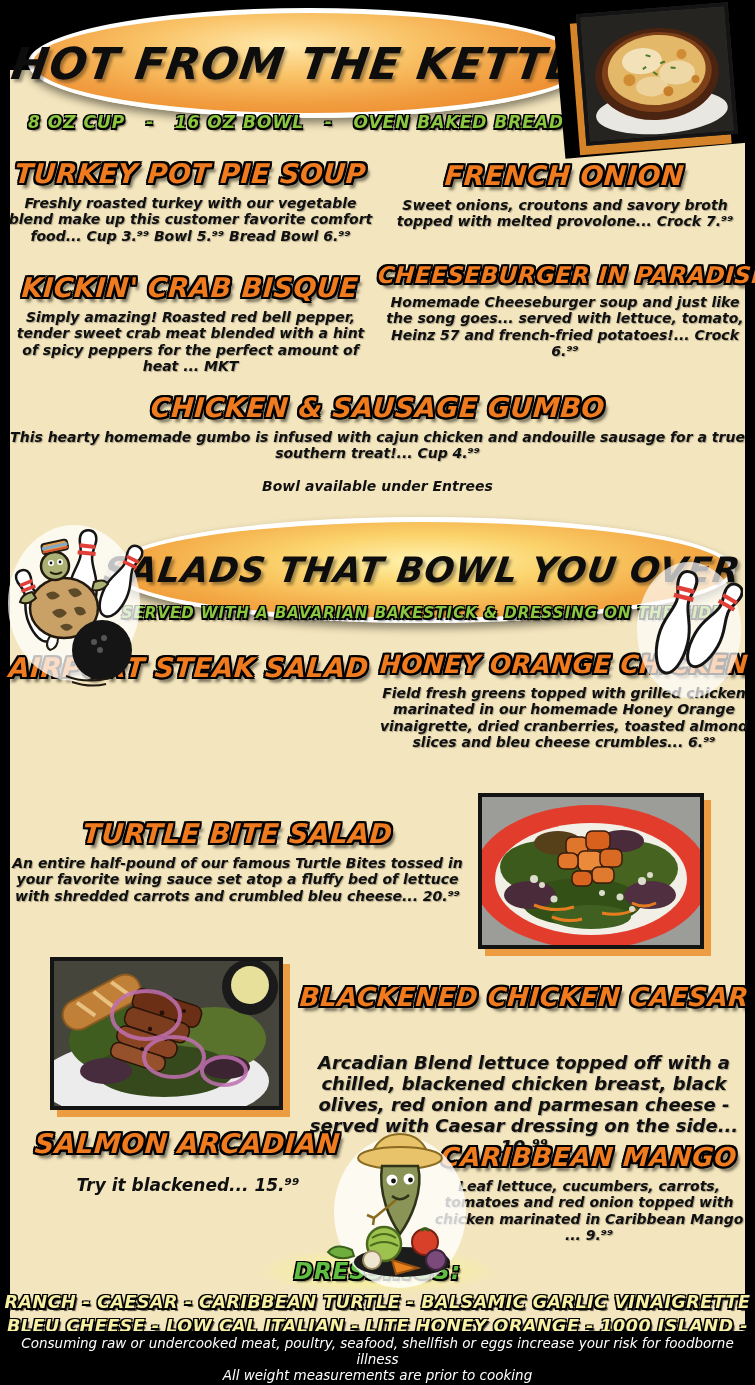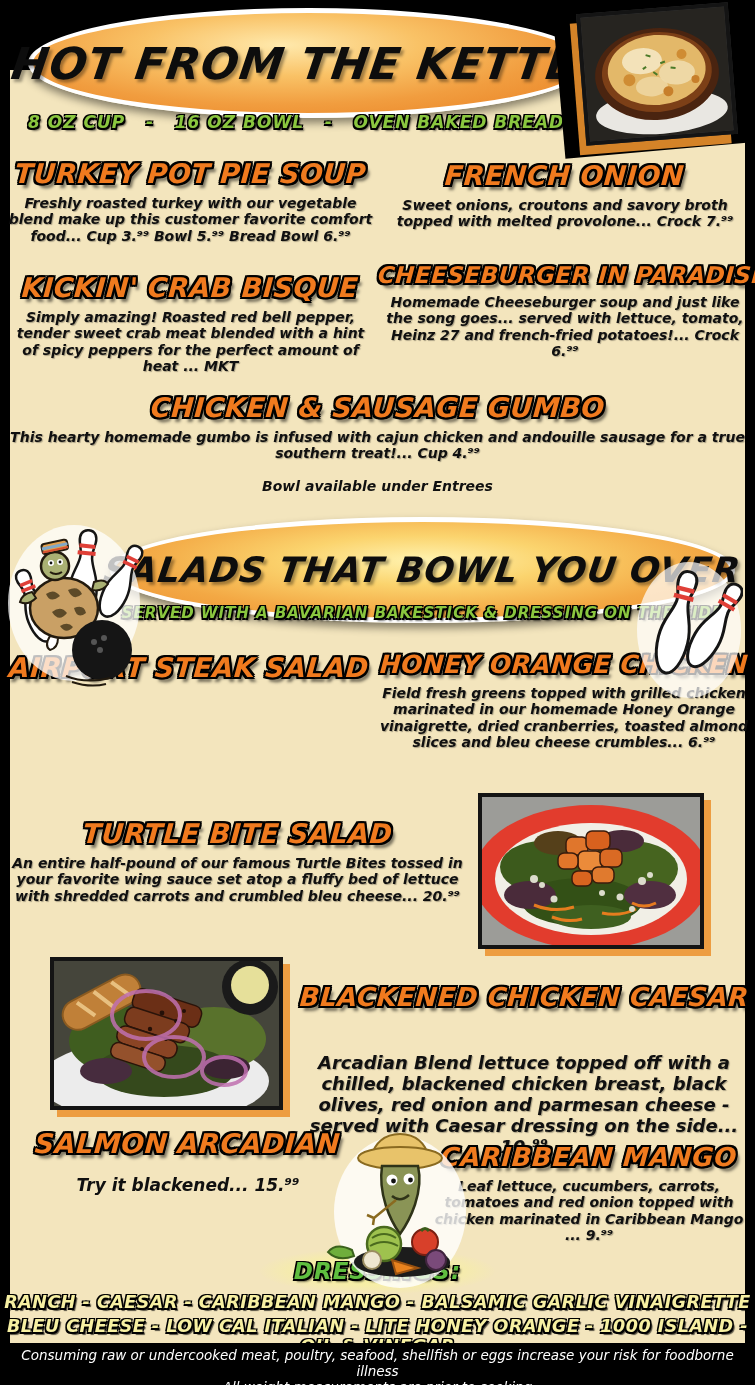--- a/index.html
+++ b/index.html
@@ -51,21 +51,21 @@
   .dressings-head { display:inline-block; padding:10px 34px; border-radius:50%;
           background:radial-gradient(ellipse at center, rgba(248,244,150,.95) 0%, rgba(248,244,150,.55) 45%, rgba(248,244,150,0) 72%);
           font-size:23px; font-weight:900; font-style:italic; color:#5fbe3f; letter-spacing:1px;
           text-shadow:-1.5px -1.5px 0 #000, 1.5px -1.5px 0 #000, -1.5px 1.5px 0 #000, 1.5px 1.5px 0 #000, 2.5px 3px 2px rgba(0,0,0,.5); }
   .dressing-line { position:absolute; left:0; right:0; text-align:center; font-weight:900; font-style:italic;
           font-size:17.5px; color:#f7f0a2; letter-spacing:.5px; z-index:3;
           text-shadow:-1.5px -1.5px 0 #000, 1.5px -1.5px 0 #000, -1.5px 1.5px 0 #000, 1.5px 1.5px 0 #000, 2.5px 3px 1px rgba(0,0,0,.65); }
   .dressing-1 { top:1292px; }
   .dressing-2 { top:1316px; }
 
-  .footer { position:absolute; left:0; right:0; bottom:0; height:42px; background:#000;
+  .footer { position:absolute; left:0; right:0; bottom:0; height:54px; background:#000;
           color:#fff; text-align:center; font-style:italic; z-index:6; padding-top:4px; }
   .footer .f1 { font-size:13.5px; }
   .footer .f2 { font-size:13.5px; }
 
   .art { position:absolute; z-index:4; }
 </style>
 </head>
 <body>
 
 <div class="page">
@@ -108,21 +108,21 @@
   <div class="menu-item" style="left:380px; top:160px; width:370px;">
     <span class="dish-title" style="font-size:27px;">FRENCH ONION</span>
     <div class="desc">Sweet onions, croutons and savory broth topped with melted provolone... Crock 7.⁹⁹</div>
   </div>
   <div class="menu-item" style="left:8px; top:272px; width:365px;">
     <span class="dish-title" style="font-size:27px;">KICKIN' CRAB BISQUE</span>
     <div class="desc">Simply amazing!  Roasted red bell pepper, tender sweet crab meat blended with a hint of spicy peppers for the perfect amount of heat ... MKT</div>
   </div>
   <div class="menu-item" style="left:378px; top:262px; width:374px;">
     <span class="dish-title" style="font-size:23px;">CHEESEBURGER IN PARADISE</span>
-    <div class="desc">Homemade Cheeseburger soup and just like the song goes... served with lettuce, tomato, Heinz 27 and french-fried potatoes!... Crock 6.⁹⁹</div>
+    <div class="desc">Homemade Cheeseburger soup and just like the song goes... served with lettuce, tomato, Heinz 57 and french-fried potatoes!... Crock 6.⁹⁹</div>
   </div>
   <div class="menu-item" style="left:10px; top:392px; width:735px;">
     <span class="dish-title" style="font-size:27px;">CHICKEN &amp; SAUSAGE GUMBO</span>
     <div class="desc">This hearty homemade gumbo is infused with cajun chicken and andouille sausage for a true southern treat!... Cup 4.⁹⁹</div>
     <div class="note">Bowl available under Entrees</div>
   </div>
 
   <div class="art" style="left:6px; top:508px;">
     <svg width="138" height="180" viewBox="0 0 138 180">
       <ellipse cx="68" cy="95" rx="66" ry="78" fill="#fff" opacity=".75"></ellipse>
@@ -318,20 +318,20 @@
     </svg>
   </div>
   <div class="menu-item" style="left:428px; top:1142px; width:322px;">
     <span class="dish-title" style="font-size:26px;">CARIBBEAN MANGO</span>
     <div class="desc">Leaf lettuce, cucumbers, carrots, tomatoes and red onion topped with chicken marinated in Caribbean Mango ... 9.⁹⁹</div>
   </div>
 
   <div class="dressings-head-wrap">
     <span class="dressings-head">DRESSINGS:</span>
   </div>
-  <div class="dressing-line dressing-1">RANCH - CAESAR - CARIBBEAN MANGO - BALSAMIC GARLIC VINAIGRETTE</div>
+  <div class="dressing-line dressing-1">RANCH - CAESAR - CARIBBEAN TURTLE - BALSAMIC GARLIC VINAIGRETTE</div>
   <div class="dressing-line dressing-2">BLEU CHEESE - LOW CAL ITALIAN - LITE HONEY ORANGE - 1000 ISLAND - OIL &amp; VINEGAR</div>
 
   <div class="footer">
     <div class="f1">Consuming raw or undercooked meat, poultry, seafood, shellfish or eggs increase your risk for foodborne illness</div>
     <div class="f2">All weight measurements are prior to cooking</div>
   </div>
 </div>
 
 </body></html>

